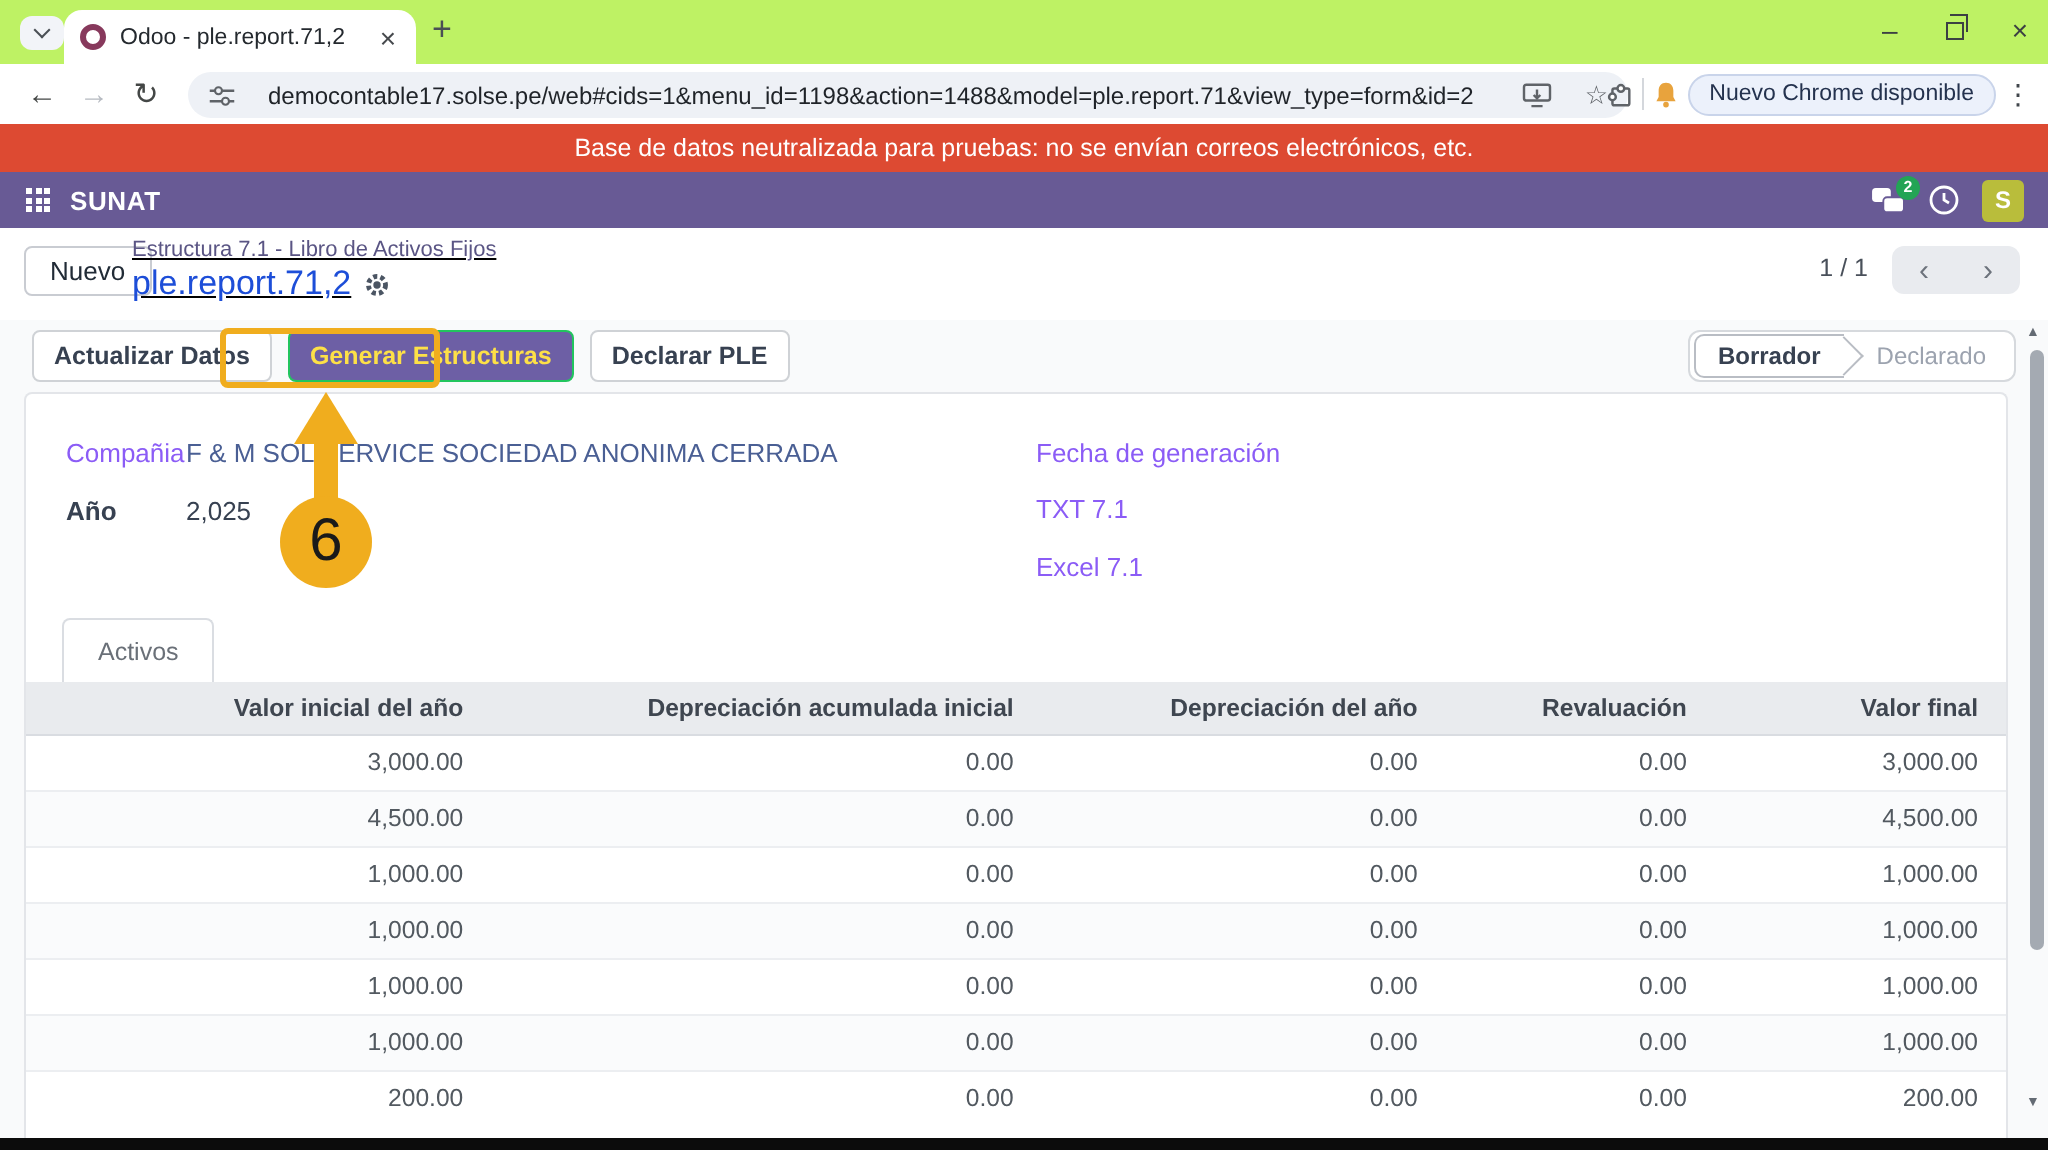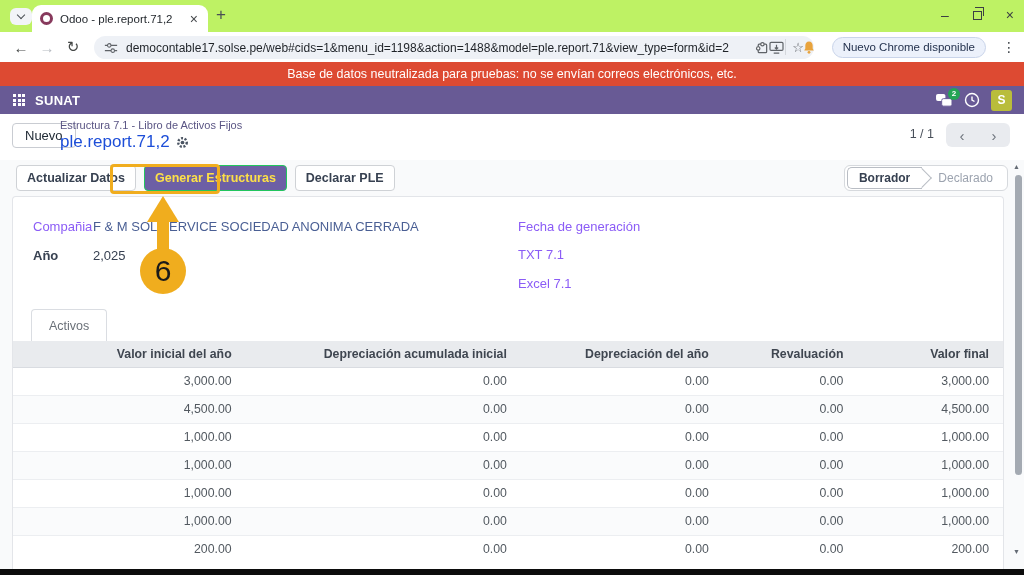--- a/index.html
+++ b/index.html
@@ -19,24 +19,24 @@
   .winctl { position:absolute; right:10px; top:0; height:30px; display:flex; align-items:center; gap:24px; }
   .winctl .g { color:#3c4043; font-size:14px; cursor:pointer; line-height:1; }
   .restore-glyph { position:relative; width:9px; height:9px; border:1.4px solid #3c4043; cursor:pointer; }
   .restore-glyph::before { content:''; position:absolute; left:1.5px; top:-4.5px; width:8px; height:8px; border-top:1.4px solid #3c4043; border-right:1.4px solid #3c4043; }
 
   
   .toolbar { position:absolute; left:0; top:32px; width:1024px; height:30px; background:#fff; display:flex; align-items:center; }
   .nav-ic { font-size:15px; color:#444746; width:26px; text-align:center; cursor:pointer; }
   .nav-ic.disabled { color:#b7bbc2; }
   .toolbar .back { margin-left:8px; }
-  .omnibox { position:absolute; left:94px; top:4px; width:720px; height:23px; background:#eef1f6; border-radius:12px; display:flex; align-items:center; padding:0 10px; gap:8px; }
+  .omnibox { position:absolute; left:94px; top:4px; width:720px; height:23px; background:#eef1f6; border-radius:12px; display:flex; align-items:center; padding:0 10px; gap:16px; }
   .omnibox .url { flex:1; font-size:12px; color:#1f2328; white-space:nowrap; overflow:hidden; }
   .px-ic { color:#5f6368; font-size:13px; cursor:pointer; line-height:1; }
-  .tb-right { position:absolute; right:8px; top:0; height:30px; display:flex; align-items:center; gap:16px;justify-content:space-between; }
+  .tb-right { position:absolute; right:8px; top:0; height:30px; display:flex; align-items:center; gap:4px;justify-content:space-between; }
   .vdiv { width:1px; height:16px; background:#d4d7dc; }
   .chip { height:21px; background:#ecf1fb; border:1px solid #c9d4ea; border-radius:11px; display:flex; align-items:center; padding:0 10px; font-size:11.5px; color:#24324e; cursor:pointer; white-space:nowrap; }
   .dots { font-size:14px; color:#41464c; cursor:pointer; }
 
   
   .banner { position:absolute; left:0; top:62px; width:1024px; height:24px; background:#dd4a32; color:#fff; font-size:12.5px; display:flex; align-items:center; justify-content:center; }
 
   
   .navbar { position:absolute; left:0; top:86px; width:1024px; height:28px; background:#685a95; display:flex; align-items:center; color:#fff; }
   .grid-icon { display:grid; grid-template-columns:repeat(3,3px); gap:1.5px; margin:0 10px 0 13px; cursor:pointer; }
@@ -45,21 +45,21 @@
   .nav-items { display:flex; align-items:center; gap:17px; }
   .nav-item { font-size:12px; color:#efecf7; cursor:pointer; white-space:nowrap; }
   .nav-right { position:absolute; right:12px; display:flex; align-items:center; gap:11px; }
   .msg-wrap { position:relative; cursor:pointer; }
   .badge { position:absolute; top:-5px; right:-7px; background:#23a455; color:#fff; font-size:8px; font-weight:700; width:12px; height:12px; border-radius:50%; display:flex; align-items:center; justify-content:center; }
   .avatar { width:21px; height:21px; background:#b9bd3b; border-radius:3px; color:#fff; font-size:12px; font-weight:700; display:flex; align-items:center; justify-content:center; cursor:pointer; }
 
   
   .cpanel { position:absolute; left:0; top:114px; width:1024px; height:46px; background:#fff; }
   .btn-new { position:absolute; left:12px; top:9px; padding:4px 12px; font-size:13px; font-weight:500; color:#212b36; background:#fff; border:1px solid #c9ccd2; border-radius:4px; cursor:pointer; }
-  .bc-col { position:absolute; left:60px; top:5px; }
+  .bc-col { position:absolute; left:66px; top:5px;text-decoration:underline; }
   .bc-link { font-size:11px; color:#5a5584; cursor:pointer; }
   .bc-rec-row { display:flex; align-items:center; gap:6px; margin-top:1px; }
   .bc-record { font-size:17px; color:#1d4ed8; }
   .gear-btn { cursor:pointer; display:flex; align-items:center; }
   .pager { position:absolute; right:90px; top:13px; font-size:12.5px; color:#49505a; }
   .pager-btns { position:absolute; right:14px; top:9px; width:64px; height:24px; background:#e9ebef; border-radius:6px; display:flex; }
   .pager-btns span { flex:1; display:flex; align-items:center; justify-content:center; font-size:15px; color:#6d737c; cursor:pointer; }
 
   
   .page { position:absolute; left:0; top:160px; width:1024px; height:409px; background:#f9fafb; }

